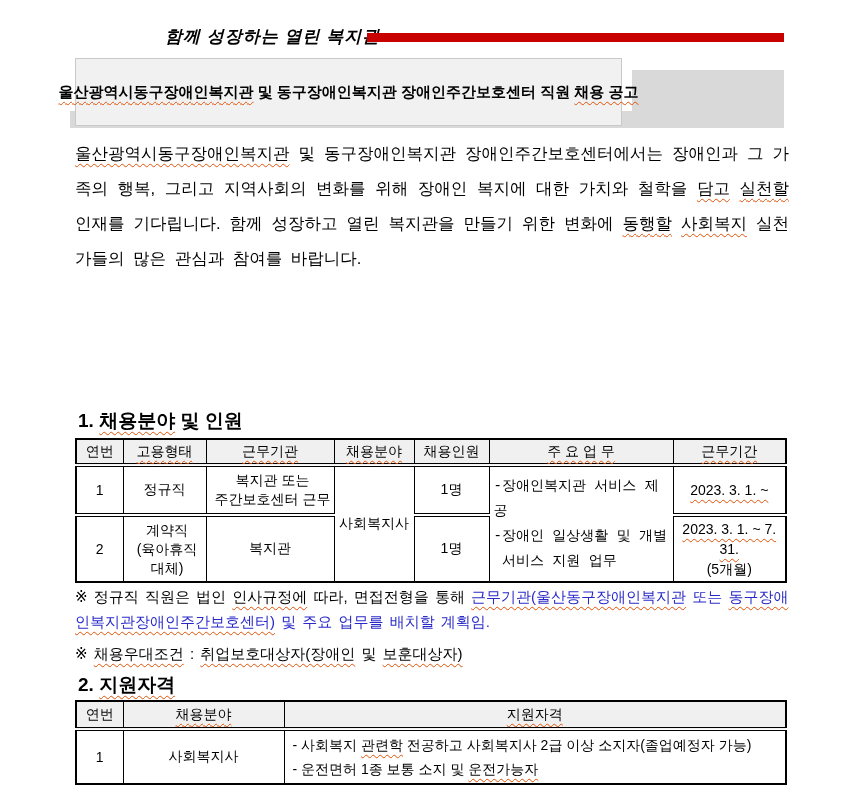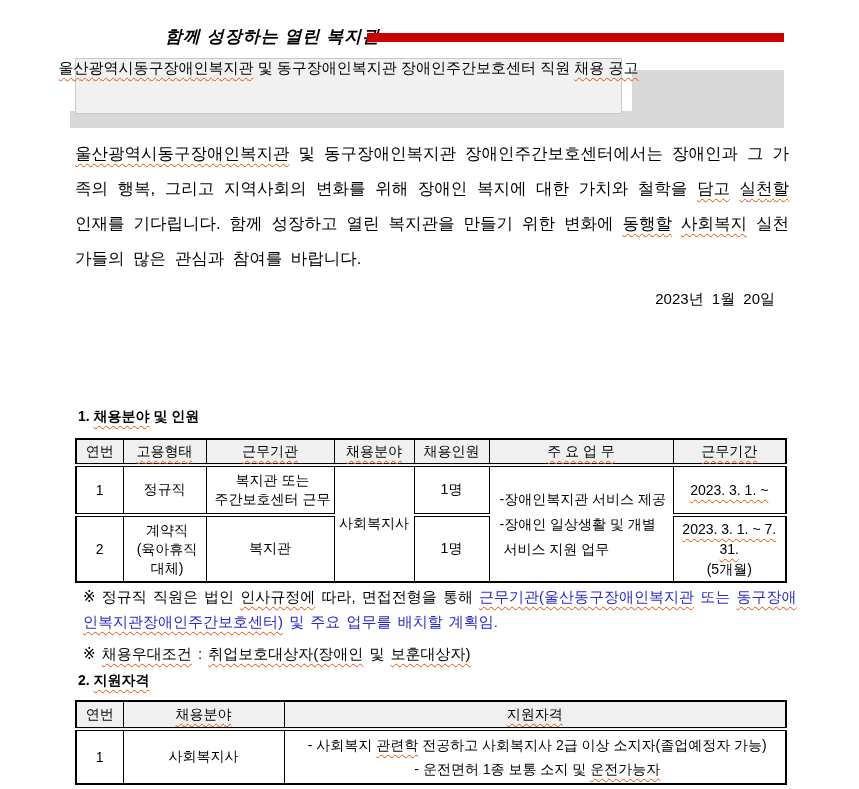--- a/index.html
+++ b/index.html
@@ -32,45 +32,45 @@
     width: 152px; height: 58px;
     background: var(--band_gray, #d9d9d9);
   }
   .gray-band-strip {
     position: absolute; left: 70px; top: 111px;
     width: 714px; height: 17px;
     background: var(--band_gray, #d9d9d9);
   }
   .title-box {
     position: absolute; left: 75px; top: 58px;
-    width: 547px; height: 56px;
+    width: 547px; height: 68px;
     background: var(--box_gray, #f1f1f1);
     border: 1px solid var(--box_border, #c9c9c9);
-    display: flex; justify-content: center;
-    font-size: 15px; font-weight: normal; white-space: nowrap;
+    display: flex; align-items: center; justify-content: center;
+    font-size: 15px; font-weight: bold; white-space: nowrap;
   }
 
   
   .intro {
     position: absolute; left: 75px; top: 136px; width: 714px;
     font-size: 16.5px; line-height: 35px;
     text-align: justify; word-spacing: 4px;
   }
   .date-line {
     position: absolute; left: 75px; top: 290px; width: 700px;
     font-size: 15px; text-align: right; word-spacing: 4px;
   }
   .signature {
     position: absolute; left: 75px; top: 348px; width: 715px;
     font-size: 18px; font-weight: bold; text-align: right;
     word-spacing: 3px; letter-spacing: 1px;
   }
 
   
-  .sec-heading { position: absolute; left: 78px; font-size: 14px; font-weight: bold; }
+  .sec-heading { position: absolute; left: 78px; font-size: 19px; font-weight: bold; }
   .sec1-heading { top: 408px; }
   .sec2-heading { top: 672px; }
 
   
   table {
     position: absolute; left: 75px;
     border-collapse: collapse; table-layout: fixed;
     border: 2px solid var(--border_black, #000);
     font-size: 14px;
   }
@@ -85,31 +85,31 @@
     background: var(--header_bg, #f0f0f0);
     font-weight: normal;
     border-bottom: 4px double var(--border_black, #000);
   }
   .t1 th { height: 26px; }
   .t1 .r1 td { height: 50px; }
   .t1 .r2 td { height: 56px; }
   td.dbl { border-bottom: 4px double var(--border_black, #000); }
   .pre { white-space: pre-line; }
   td.duty {
-    text-align: left; padding-left: 10px; line-height: 25px;
+    text-align: left; padding-left: 4px; line-height: 25px; font-family: Liberation Mono, monospace;
   }
   .t2 th { height: 28px; }
   .t2 td { height: 48px; }
-  td.qual { text-align: center; padding-left: 8px; }
+  td.qual { text-align: left; padding-left: 8px; }
   .qual-line { line-height: 24px; }
   .type-cell, .org-cell { line-height: 19px; padding-left: 8px; }
   .period-cell { line-height: 20px; }
 
   
-  .notes { position: absolute; left: 83px; top: 584px; width: 714px; font-size: 15px; }
+  .notes { position: absolute; left: 75px; top: 584px; width: 714px; font-size: 15px; }
   .note { line-height: 25px; word-spacing: 2px; }
   .note + .note { margin-top: 7px; }
 
   
   .sp {
     text-decoration: underline;
     text-decoration-style: wavy;
     text-decoration-color: var(--spell_orange, #e05206);
     text-decoration-thickness: 1px;
     text-underline-offset: 4px;
@@ -124,21 +124,20 @@
   <div class="slogan">함께 성장하는 열린 복지관</div>
   <div class="red-bar"></div>
   <div class="gray-band-right"></div>
   <div class="gray-band-strip"></div>
   <div class="title-box">
     <span><span class="sp">울산광역시동구장애인복지관</span><span> 및 동구장애인복지관 장애인주간보호센터 직원 </span><span class="sp">채용 공고</span></span>
   </div>
 
   <div class="intro"><span class="sp">울산광역시동구장애인복지관</span><span> 및 동구장애인복지관 장애인주간보호센터에서는 장애인과 그 가족의 행복, 그리고 지역사회의 변화를 위해 장애인 복지에 대한 가치와 철학을 </span><span class="sp">담고</span><span> </span><span class="sp">실천할</span><span> 인재를 기다립니다. 함께 성장하고 열린 복지관을 만들기 위한 변화에 </span><span class="sp">동행할</span><span> </span><span class="sp">사회복지</span><span> 실천가들의 많은 관심과 참여를 바랍니다.</span></div>
 
-  <div class="date-line">2023년  1월  20일</div>
 
   <div class="sec-heading sec1-heading"><span>1. </span><span class="sp">채용분야</span><span> 및 인원</span></div>
 
   <table class="t1">
     <colgroup>
       <col style="width:47px">
         <col style="width:83px">
         <col style="width:128px">
       <col style="width:80px">
         <col style="width:75px">

